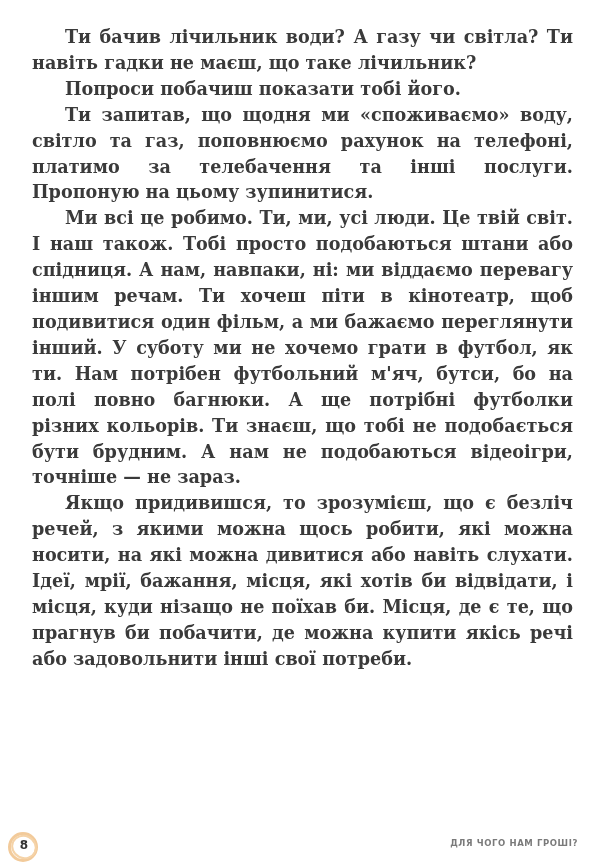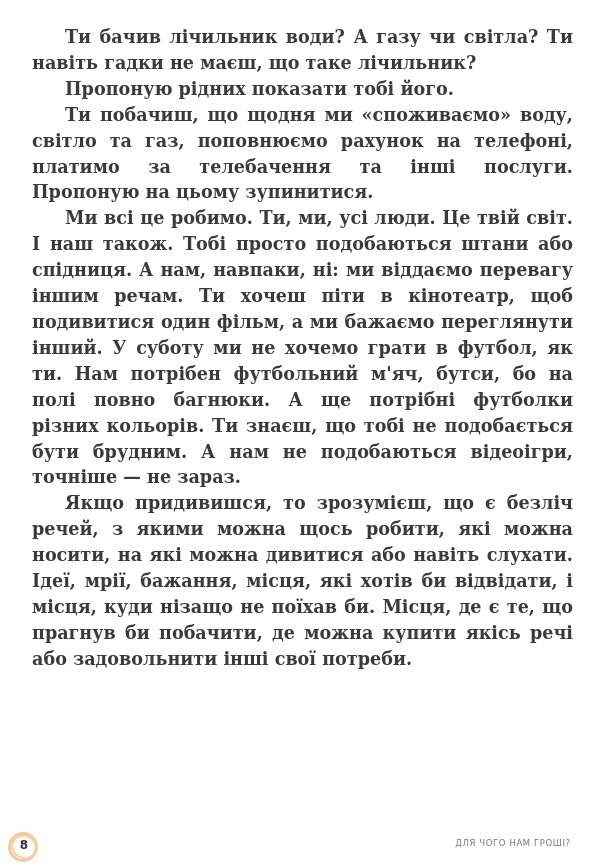--- a/index.html
+++ b/index.html
@@ -27,32 +27,32 @@
   }
   .footer-num .ring2 {
     position:absolute; left:3px; top:3px; width:26px; height:24px; border-radius:50%;
     border:2px solid #f5d3a8; box-sizing:border-box; transform:rotate(25deg);
   }
   .footer-num .num {
     position:absolute; left:0; top:6px; width:32px; text-align:center;
     font-family:"DejaVu Sans", sans-serif; font-weight:bold; font-size:12px; color:#333;
   }
   .footer-title {
-    position:absolute; left:448px; top:838px; width:130px; text-align:center;
-    font-family:"DejaVu Sans", sans-serif; font-weight:normal; font-size:8.5px;
+    position:absolute; left:448px; top:838px; width:130px; text-align:right;
+    font-family:"DejaVu Sans", sans-serif; font-weight:bold; font-size:8.5px;
     color:#7a7a7a; letter-spacing:0.6px;
   }
 </style>
 </head>
 <body>
 
 <div class="page-text">
   <p class="para">Ти бачив лічильник води? А газу чи світла? Ти навіть гадки не маєш, що таке лічильник?</p>
-  <p class="para">Пропоную рідних показати тобі його.</p>
-  <p class="para">Ти побачиш, що щодня ми «споживаємо» воду, світло та газ, поповнюємо рахунок на телефоні, платимо за телебачення та інші послуги. Пропоную на цьому зупинитися.</p>
+  <p class="para">Попроси побачиш показати тобі його.</p>
+  <p class="para">Ти запитав, що щодня ми «споживаємо» воду, світло та газ, поповнюємо рахунок на телефоні, платимо за телебачення та інші послуги. Пропоную на цьому зупинитися.</p>
   <p class="para">Ми всі це робимо. Ти, ми, усі люди. Це твій світ. І наш також. Тобі просто подобаються штани або спідниця. А нам, навпаки, ні: ми віддаємо перевагу іншим речам. Ти хочеш піти в кінотеатр, щоб подивитися один фільм, а ми бажаємо переглянути інший. У суботу ми не хочемо грати в футбол, як ти. Нам потрібен футбольний м'яч, бутси, бо на полі повно багнюки. А ще потрібні футболки різних кольорів. Ти знаєш, що тобі не подобається бути брудним. А нам не подобаються відеоігри, точніше — не зараз.</p>
   <p class="para">Якщо придивишся, то зрозумієш, що є безліч речей, з якими можна щось робити, які можна носити, на які можна дивитися або навіть слухати. Ідеї, мрії, бажання, місця, які хотів би відвідати, і місця, куди нізащо не поїхав би. Місця, де є те, що прагнув би побачити, де можна купити якісь речі або задовольнити інші свої потреби.</p>
 </div>
 
 <div class="footer-num">
   <div class="ring"></div>
   <div class="ring2"></div>
   <div class="num">8</div>
 </div>
 

